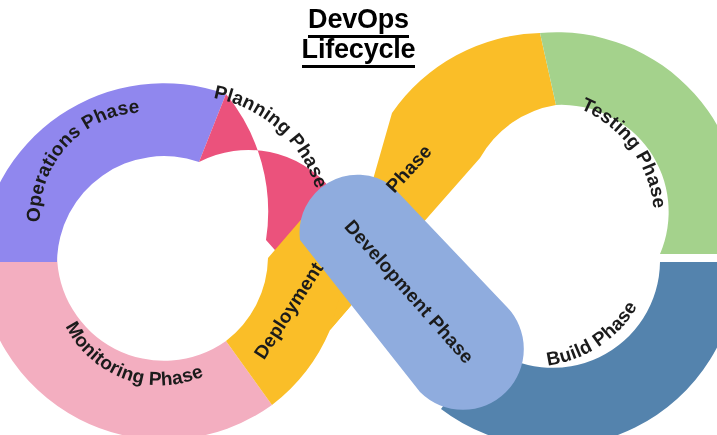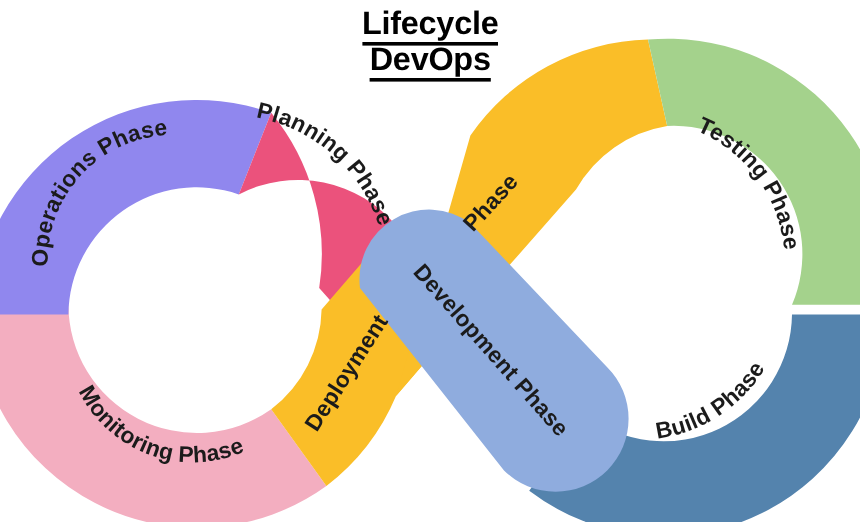--- a/index.html
+++ b/index.html
@@ -56,22 +56,22 @@
     fill: #1b1b1b;
     letter-spacing: 0.2px;
   }
 </style>
 </head>
 <body>
 
 <div id="stage">
 
   <div id="title-block">
+    <div class="tline"><span class="u">DevOps</span></div>
     <div class="tline"><span class="u">Lifecycle</span></div>
-    <div class="tline"><span class="u">DevOps</span></div>
   </div>
 
   <svg id="infinity" viewBox="0 0 717 435" xmlns="http://www.w3.org/2000/svg">
     <defs>
 
       <path id="p-operations" d="M 45 250 A 105 105 0 0 1 168 115" fill="none"></path>
       <path id="p-planning" d="M 196 96 A 132 132 0 0 1 320 206" fill="none"></path>
       <path id="p-monitoring" d="M 62 318 A 106 106 0 0 0 212 372" fill="none"></path>
       <path id="p-deployment" d="M 258 370 L 330 258" fill="none"></path>
       <path id="p-continuous" d="M 372 218 L 455 128" fill="none"></path>

